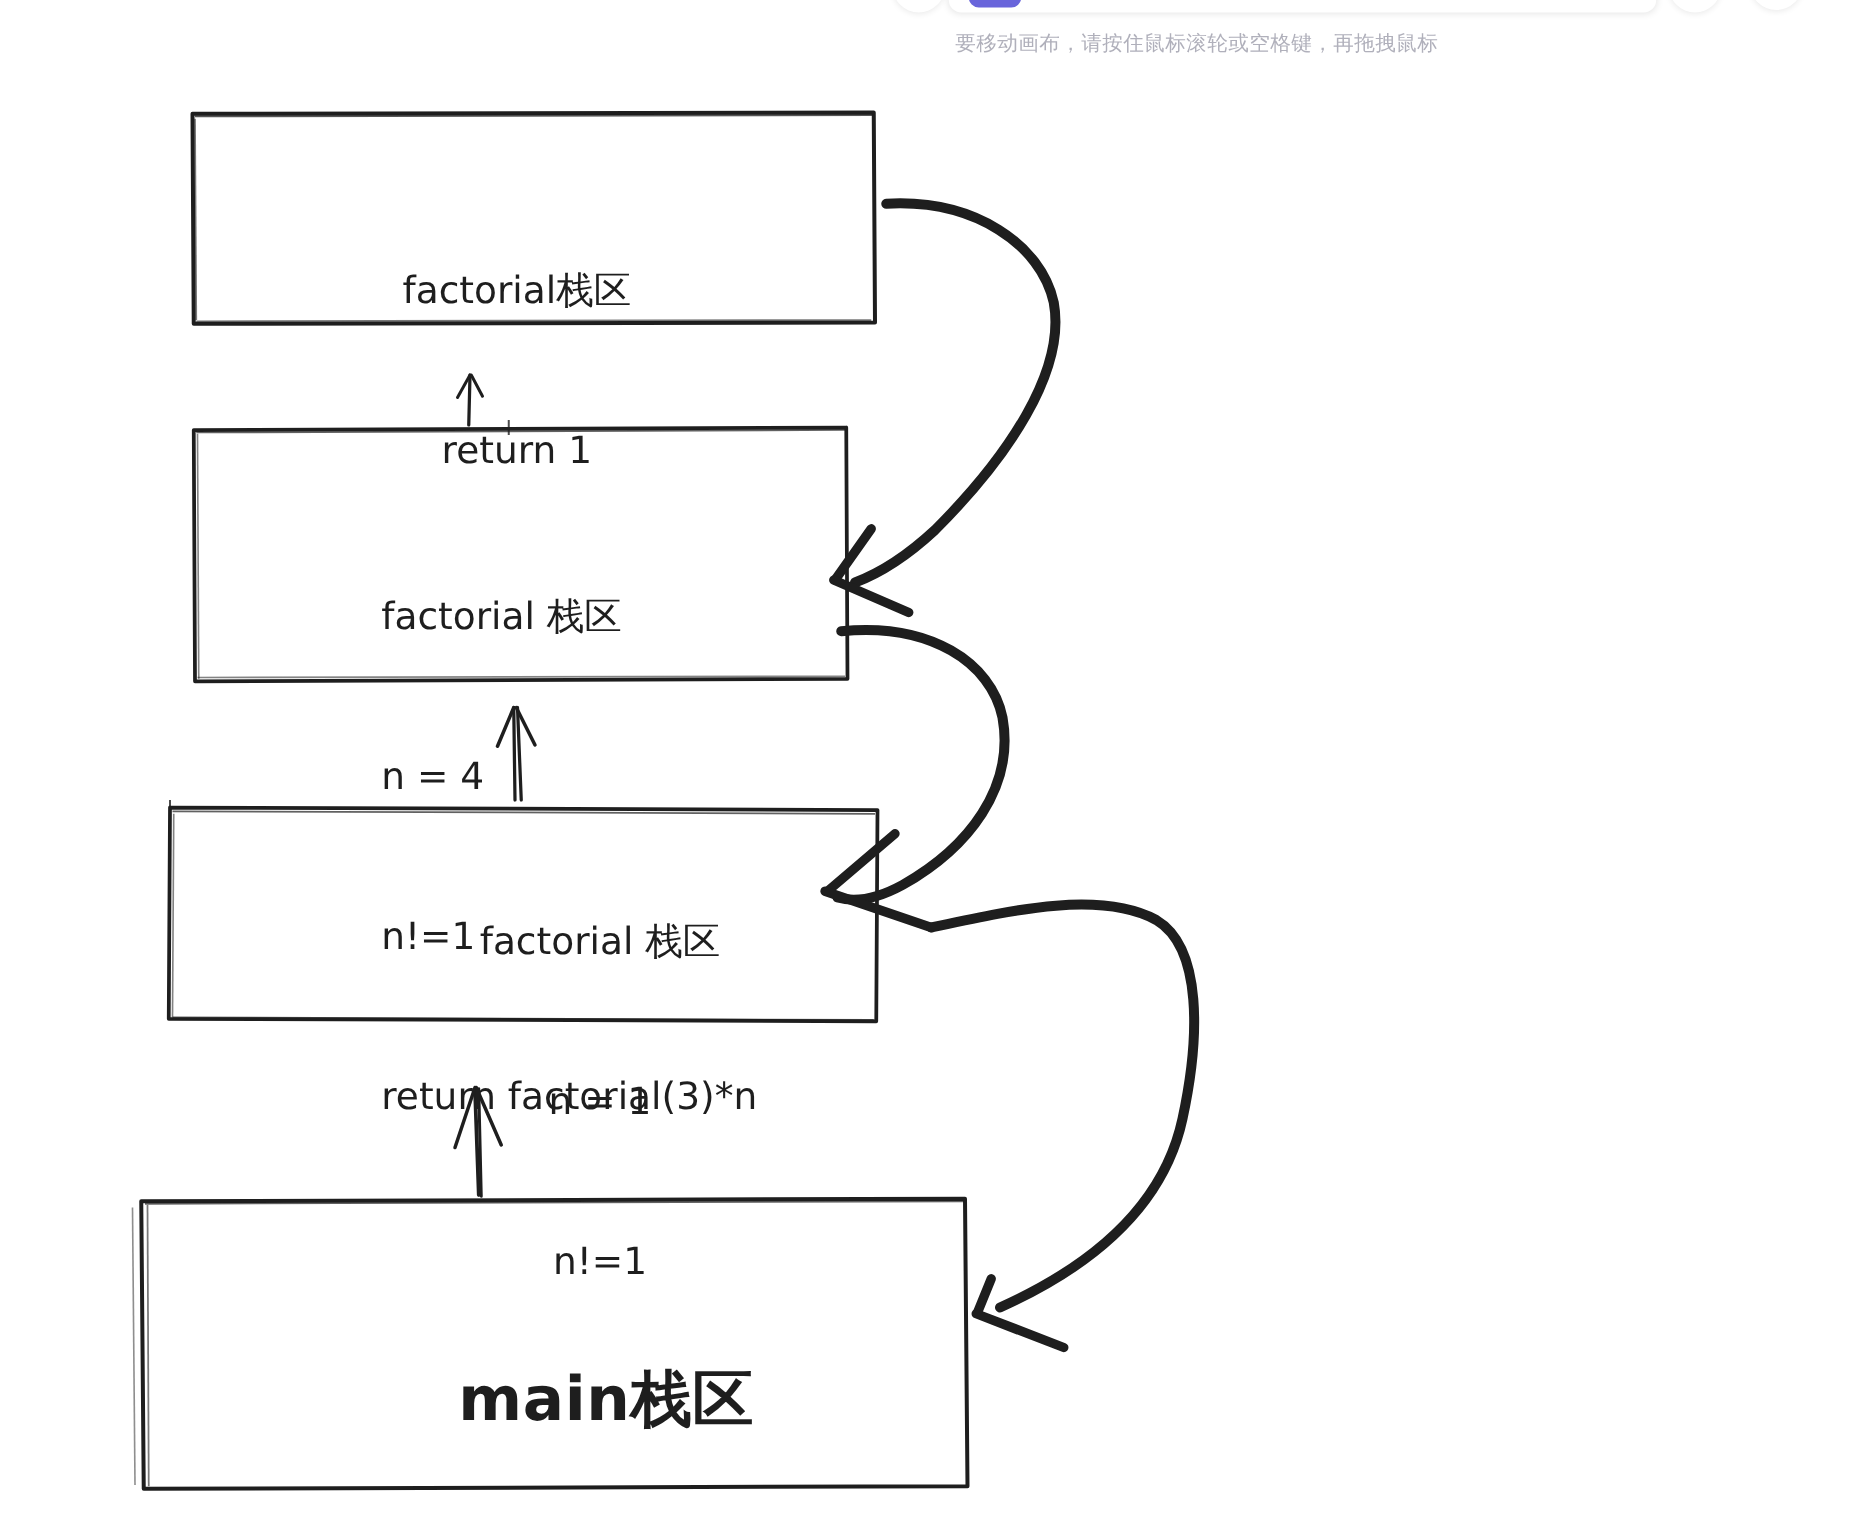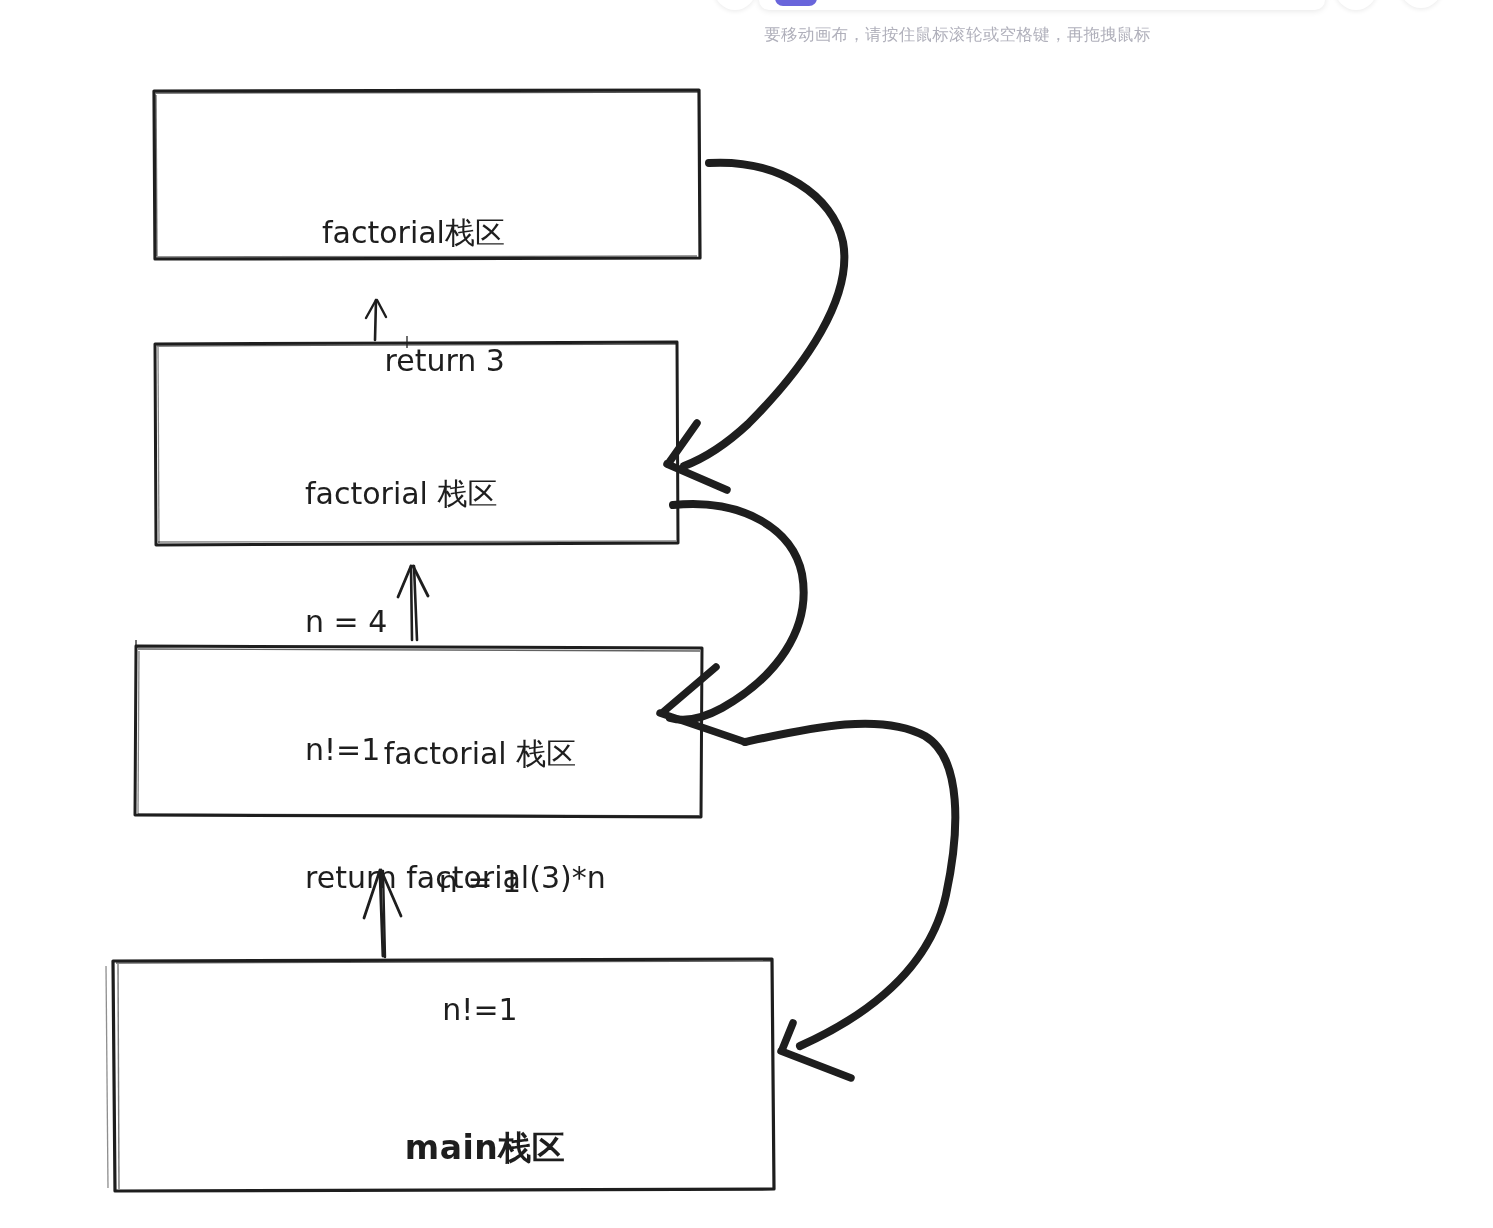--- a/index.html
+++ b/index.html
@@ -85,45 +85,44 @@
     font-family: "DejaVu Sans", sans-serif;
     white-space: pre;
     line-height: 1.42;
     pointer-events: none;
   }
   .frame-text .ln { display: block; }
 
   #frame1-text {
     left: 322px; top: 127px;
     font-size: 30px;
-    text-align: right;
+    text-align: center;
   }
   #frame2-text {
     left: 305px; top: 388px;
     font-size: 30px;
     text-align: left;
   }
   #frame3-text {
     left: 255px; top: 648px;
     width: 450px;
     font-size: 30px;
     text-align: center;
   }
   #frame4-text {
     left: 175px; top: 1000px;
     width: 620px;
     font-size: 30px;
     text-align: center;
   }
   #frame4-text .big {
     display: block;
-    font-size: 33px;
+    font-size: 49px;
     font-weight: bold;
     letter-spacing: 0.5px;
-    margin-top: 40px;
   }
 </style>
 </head>
 <body>
 
 <div id="toolbar-panel"></div>
 <div id="toolbar-active-tool"></div>
 <div class="round-btn" id="btn-menu"></div>
 <div class="round-btn" id="btn-help"></div>
 <div class="round-btn" id="btn-extra"></div>
@@ -203,21 +202,21 @@
     <path d="M745 742 C 810 728, 880 712, 925 736
              C 962 758, 960 830, 946 895
              C 932 960, 880 1010, 800 1046" fill="none" stroke="#1e1e1e" stroke-width="8" stroke-linecap="round" stroke-linejoin="round"></path>
     <path d="M793 1023 L782 1050" fill="none" stroke="#1e1e1e" stroke-width="7.5" stroke-linecap="round"></path>
     <path d="M781 1051 L851 1078" fill="none" stroke="#1e1e1e" stroke-width="7.5" stroke-linecap="round"></path>
   </g>
 </svg>
 
 <div class="frame-text" id="frame1-text">
   <span class="ln">factorial栈区</span>
-  <span class="ln">return 3</span>
+  <span class="ln">return 1</span>
 </div>
 
 <div class="frame-text" id="frame2-text">
   <span class="ln">factorial 栈区</span>
   <span class="ln">n = 4</span>
   <span class="ln">n!=1</span>
   <span class="ln">return factorial(3)*n</span>
 </div>
 
 <div class="frame-text" id="frame3-text">

